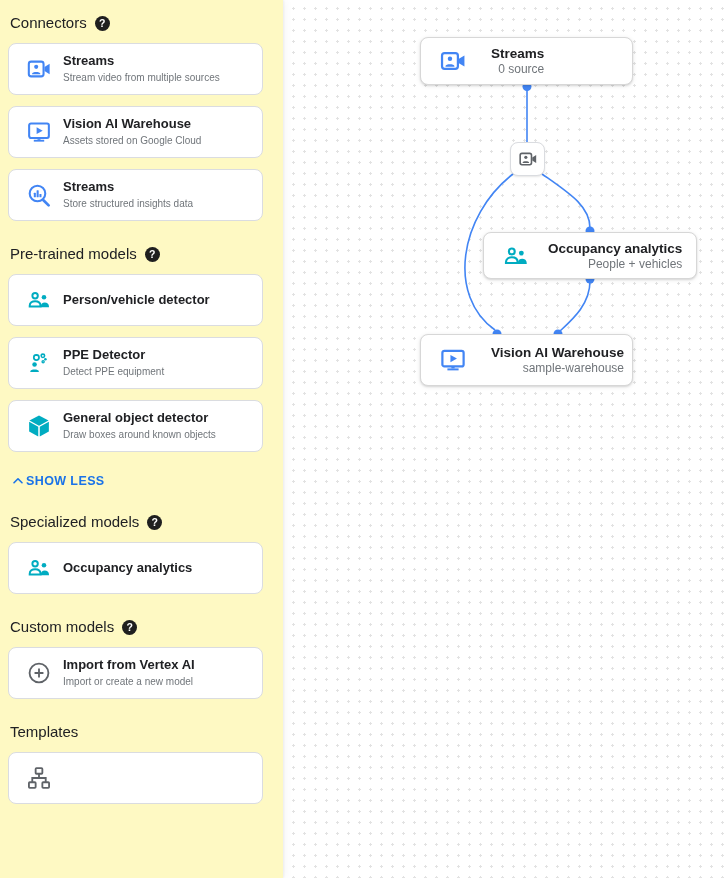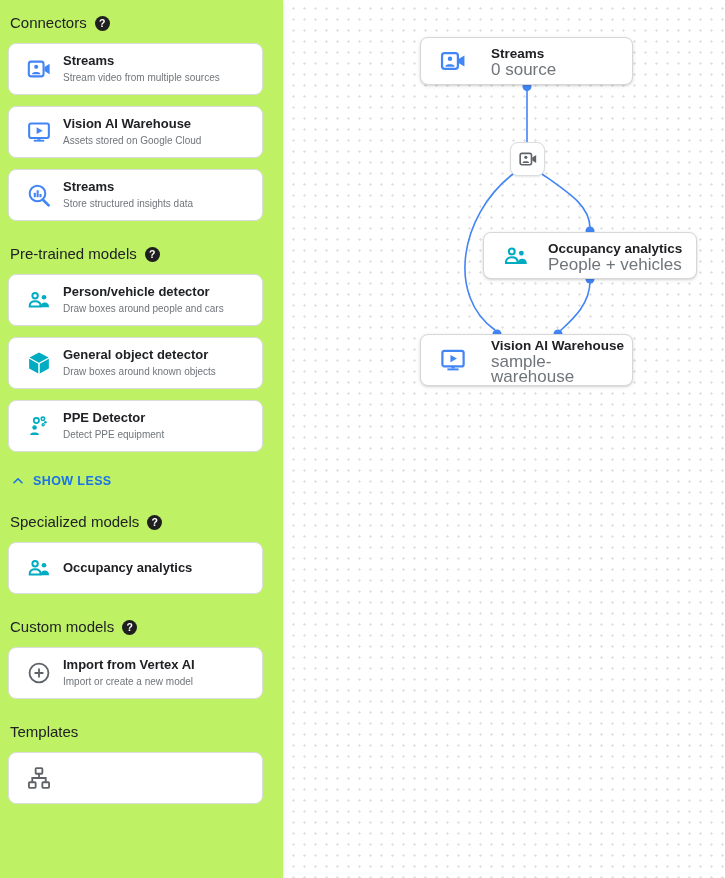--- a/index.html
+++ b/index.html
@@ -2,21 +2,21 @@
 <html><head>
 <meta charset="utf-8">
 <style>
   * { margin:0; padding:0; box-sizing:border-box; }
   html,body { width:725px; height:878px; background:#fff; font-family:"Liberation Sans","DejaVu Sans",sans-serif; overflow:hidden; }
   .app { position:relative; width:725px; height:878px; }
 
   
   .sidebar {
     position:absolute; left:0; top:0; width:283px; height:878px;
-    background:#bef264; padding:14px 20px 0 8px; z-index:2;
+    background:#fef9c3; padding:14px 20px 0 8px; z-index:2;
     box-shadow:1px 0 2px rgba(0,0,0,.05), 3px 0 8px rgba(0,0,0,.04);
   }
   .section-title {
     display:flex; align-items:center; gap:8px;
     font-size:15px; color:#202124; margin:24px 2px 11px 2px; line-height:18px;
   }
   .section-title.first { margin-top:0; }
   .help {
     display:inline-flex; align-items:center; justify-content:center;
     width:15px; height:15px; border-radius:50%; background:#1f1f1f;
@@ -28,21 +28,21 @@
     margin-bottom:11px; padding-left:17px; cursor:pointer;
   }
   .card-icon { width:26px; height:26px; flex:0 0 26px; margin-right:11px; display:flex; align-items:center; justify-content:center; }
   .card-icon svg { width:26px; height:26px; }
   .blue { color:#4285f4; }
   .teal { color:#00acc1; }
   .gray { color:#5f6368; }
   .card-title { font-size:13px; font-weight:bold; color:#202124; line-height:16px; }
   .card-subtitle { font-size:10px; color:#70757a; line-height:17px; }
   .show-less {
-    display:flex; align-items:center; gap:7px; margin:21px 0 0 2px;
+    display:flex; align-items:center; margin:21px 0 0 2px;
     color:#1a73e8; font-size:12.5px; font-weight:bold; letter-spacing:.4px; cursor:pointer; line-height:16px;
   }
   .show-less svg { width:16px; height:16px; }
 
   
   .canvas {
     position:absolute; left:285px; top:0; width:440px; height:878px;
     background-color:#fff;
     background-image:radial-gradient(circle, #e2e2e2 1.1px, transparent 1.4px);
     background-size:11px 11px; background-position:3px 3px;
@@ -52,21 +52,21 @@
   .edges circle { fill:#4285f4; }
   .node {
     position:absolute; display:flex; align-items:center;
     background:#fff; border:1px solid #d7d7d7; border-radius:8px;
     box-shadow:0 1px 2px rgba(0,0,0,.12), 0 1px 5px rgba(0,0,0,.08);
     padding-left:18px; cursor:pointer;
   }
   .node-icon { width:28px; height:28px; flex:0 0 28px; margin-right:24px; display:flex; align-items:center; justify-content:center; }
   .node-icon svg { width:28px; height:28px; }
   .node-title { font-size:13.5px; font-weight:bold; color:#202124; line-height:17px; }
-  .node-subtitle { font-size:17px; color:#70757a; line-height:15px; }
+  .node-subtitle { font-size:12px; color:#70757a; line-height:15px;text-align:right; }
   .node-streams { left:135px; top:37px; width:213px; height:48px; }
   .node-occupancy { left:198px; top:232px; width:214px; height:47px; }
   .node-occupancy .node-icon { margin-right:18px; }
   .node-warehouse { left:135px; top:334px; width:213px; height:52px; }
   .mini-node {
     position:absolute; left:225px; top:142px; width:35px; height:34px;
     background:#fff; border:1px solid #dadce0; border-radius:8px;
     box-shadow:0 1px 2px rgba(0,0,0,.10);
     display:flex; align-items:center; justify-content:center; cursor:pointer;
   }
@@ -189,46 +189,45 @@
     </div>
 
     <div class="card">
       <span class="card-icon teal">
           <svg viewBox="0 0 24 24">
             <use href="#ic-people"></use>
           </svg>
         </span>
       <div class="card-text">
         <div class="card-title">Person/vehicle detector</div>
-        <div class="card-subtitle">Draw boxes around people and cars</div>
-      </div>
-    </div>
-
+      </div>
+    </div>
+
+
+    <div class="card">
+      <span class="card-icon teal">
+          <svg viewBox="0 0 24 24">
+            <use href="#ic-ppe"></use>
+          </svg>
+        </span>
+      <div class="card-text">
+        <div class="card-title">PPE Detector</div>
+        <div class="card-subtitle">Detect PPE equipment</div>
+      </div>
+    </div>
 
     <div class="card">
       <span class="card-icon teal">
           <svg viewBox="0 0 24 24">
             <use href="#ic-cube"></use>
           </svg>
         </span>
       <div class="card-text">
         <div class="card-title">General object detector</div>
         <div class="card-subtitle">Draw boxes around known objects</div>
-      </div>
-    </div>
-
-    <div class="card">
-      <span class="card-icon teal">
-          <svg viewBox="0 0 24 24">
-            <use href="#ic-ppe"></use>
-          </svg>
-        </span>
-      <div class="card-text">
-        <div class="card-title">PPE Detector</div>
-        <div class="card-subtitle">Detect PPE equipment</div>
       </div>
     </div>
 
     <div class="show-less">
       <span style="display:inline-flex">
           <svg viewBox="0 0 24 24">
             <use href="#ic-chevron-up"></use>
           </svg>
         </span>
       <span>SHOW LESS</span>

